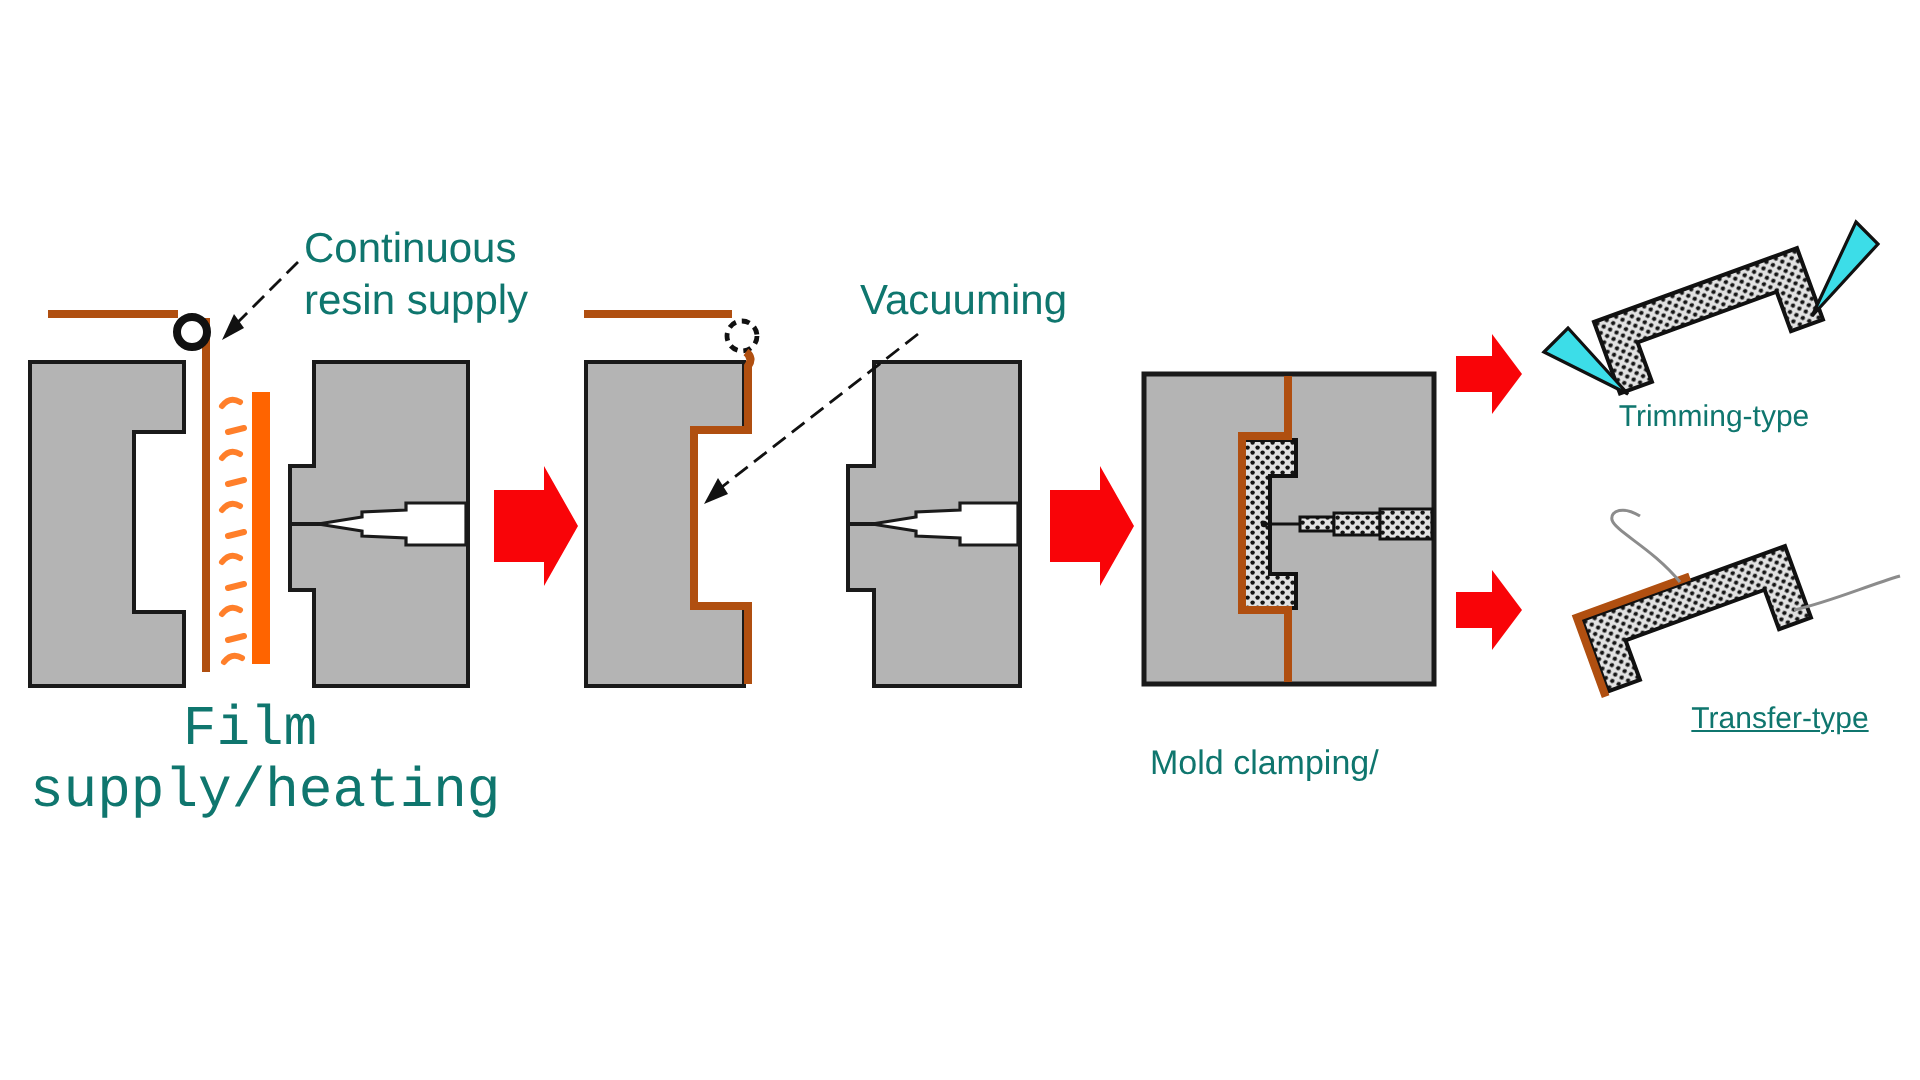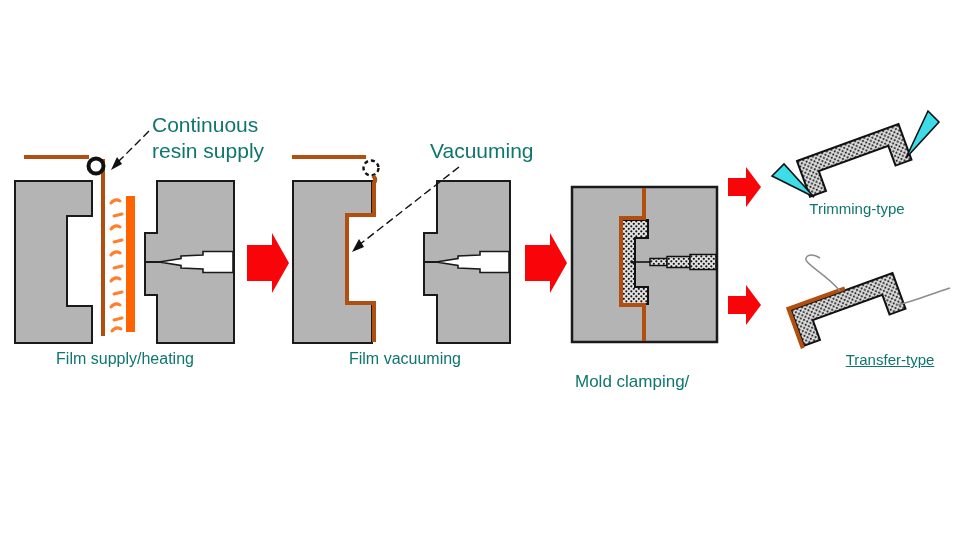--- a/index.html
+++ b/index.html
@@ -1,19 +1,19 @@
 <!DOCTYPE html>
 <html><head>
 <meta charset="utf-8">
 <style>
   html,body{margin:0;padding:0;background:#ffffff;}
   #canvas{position:relative;width:960px;height:540px;background:#fff;overflow:hidden;
           font-family:"Liberation Sans",sans-serif;}
   .lbl{position:absolute;color:#0f766e;}
-  .stage-label{font-size:16px;text-align:center;letter-spacing:0px;}
+  .stage-label{font-size:28px;text-align:center;letter-spacing:0px;font-family:Liberation Mono, monospace;}
   .stage-label-sm{font-size:17px;line-height:16px;text-align:left;}
   .callout{font-size:21px;line-height:26px;text-align:left;}
   .out-label{font-size:15px;text-align:center;}
   svg{position:absolute;left:0;top:0;}
 </style>
 </head>
 <body>
 
 <div id="canvas">
 
@@ -108,21 +108,20 @@
 
 <div class="lbl callout" style="left:152px;top:112px;">
   <div>Continuous</div>
   <div>resin supply</div>
 </div>
 
 <div class="lbl callout" style="left:430px;top:138px;">Vacuuming</div>
 
 <div class="lbl stage-label" style="left:15px;top:350px;width:220px;">Film supply/heating</div>
 
-<div class="lbl stage-label" style="left:300px;top:350px;width:210px;">Film vacuuming</div>
 
 <div class="lbl stage-label-sm" style="left:575px;top:345px;width:150px;margin-top:29px;">
   <div>Mold clamping/</div>
 </div>
 
 <div class="lbl out-label" style="left:777px;top:200px;width:160px;">Trimming-type</div>
 
 <div class="lbl out-label" style="left:810px;top:351px;width:160px;text-decoration:underline;">Transfer-type</div>
 
 </div>

